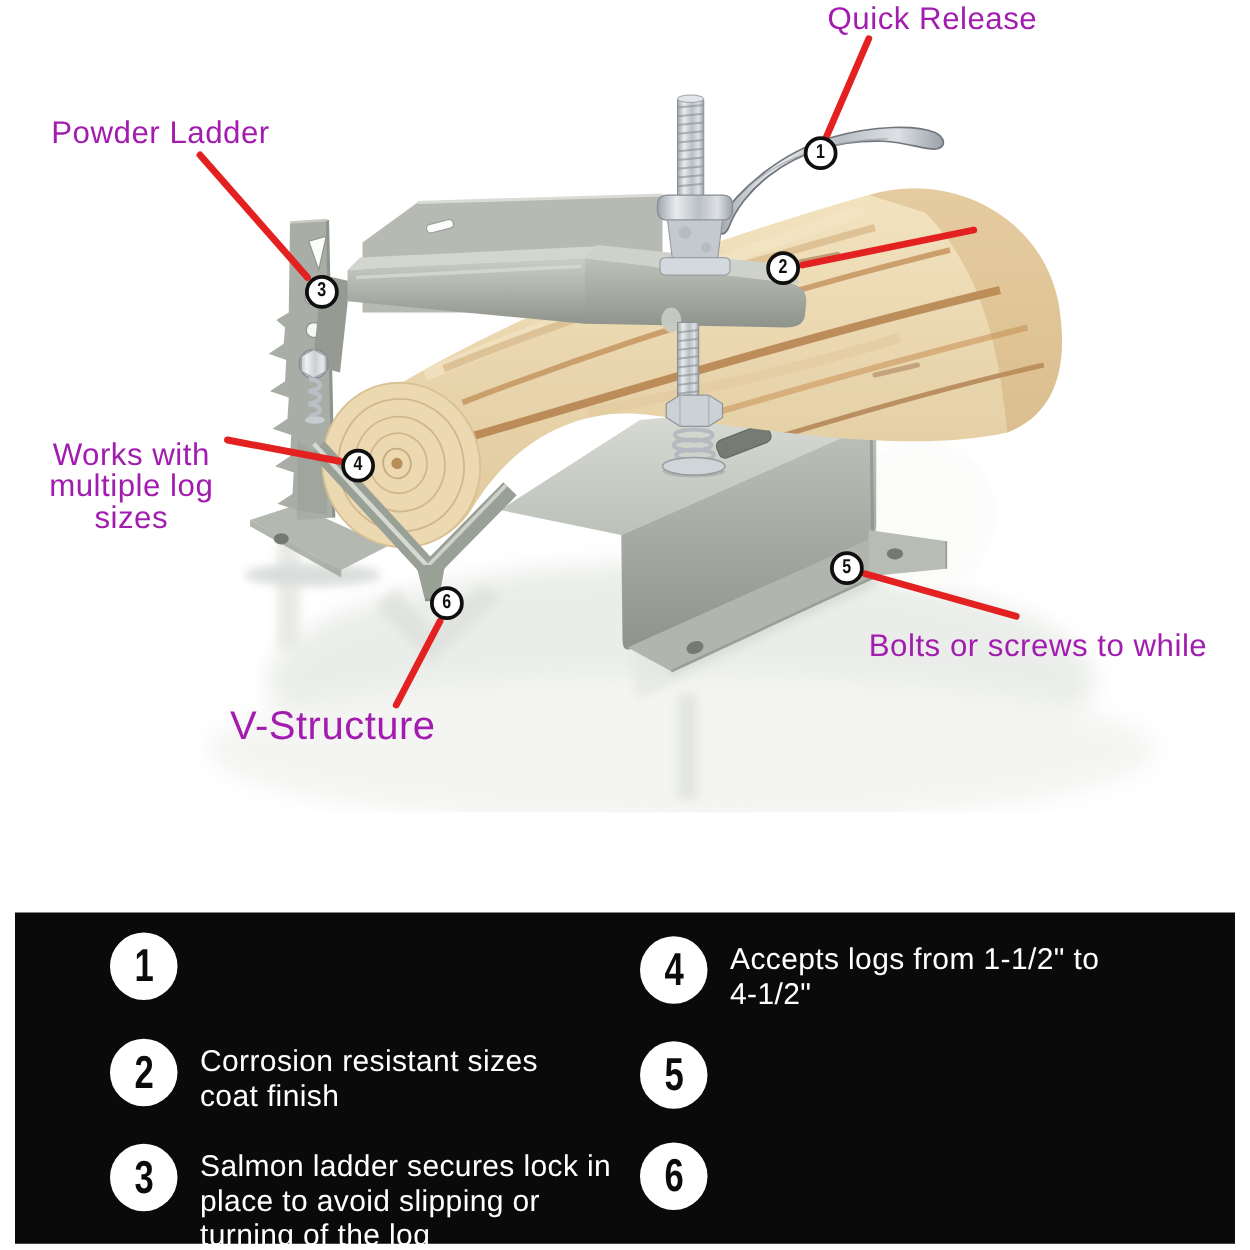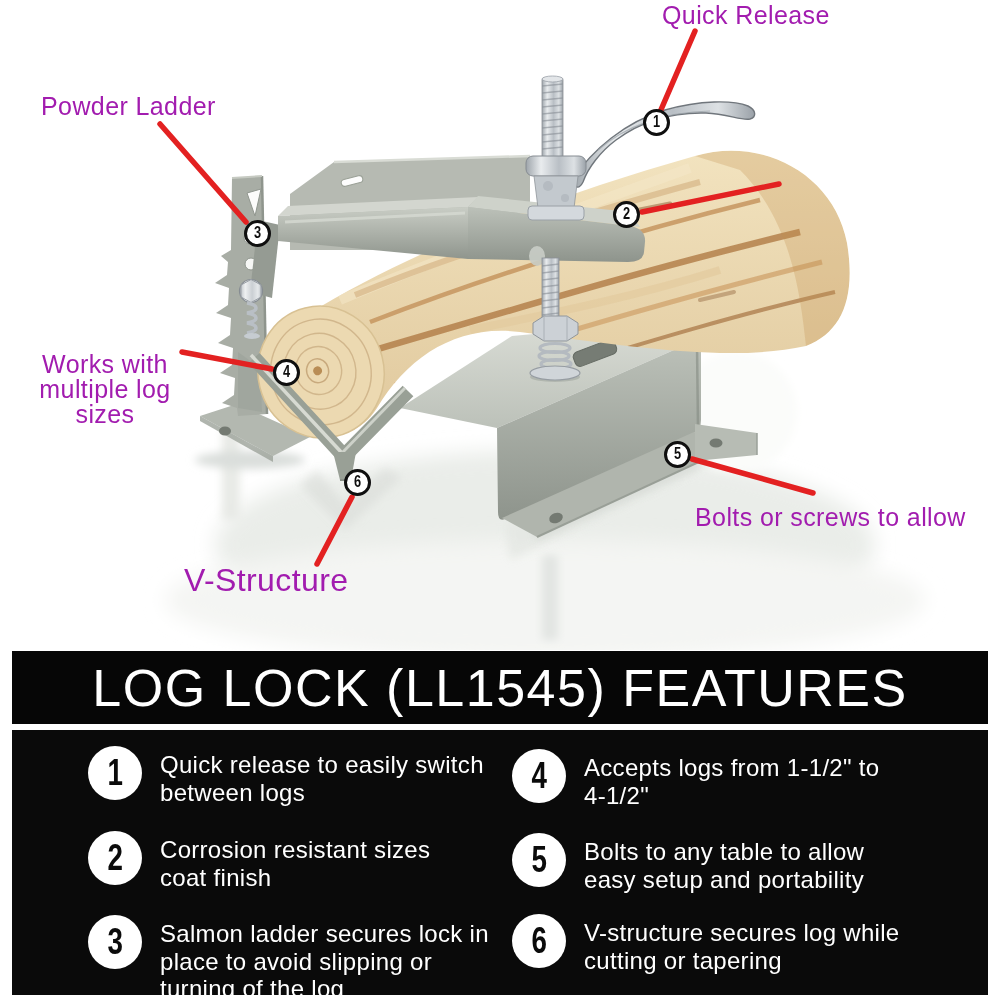--- a/index.html
+++ b/index.html
@@ -229,34 +229,29 @@
     </div>
   <div class="marker" style="left:343.5px;top:468.5px;">
       <span>6</span>
     </div>
 
   <div class="callout-label" style="left:662px;top:3px;">Quick Release</div>
   <div class="callout-label" style="left:41px;top:94px;">Powder Ladder</div>
   <div class="callout-label center" style="left:15px;top:316px;width:180px;margin-top:36px;">Works with
 multiple log
 sizes</div>
-  <div class="callout-label" style="left:695px;top:505px;">Bolts or screws to allow</div>
+  <div class="callout-label" style="left:695px;top:505px;">Bolts or screws to while</div>
   <div class="callout-label" style="left:184px;top:568px;font-size:32px;">V-Structure</div>
 
-  <div class="banner">
-    <div class="banner-title">LOG LOCK (LL1545) FEATURES</div>
-  </div>
 
   <div class="features-panel">
     <div class="feature" style="left:76px;top:16px;">
       <div class="feature-num">
           <span>1</span>
         </div>
-      <div class="feature-text">Quick release to easily switch
-between logs</div>
     </div>
     <div class="feature" style="left:76px;top:101px;">
       <div class="feature-num">
           <span>2</span>
         </div>
       <div class="feature-text">Corrosion resistant sizes
 coat finish</div>
     </div>
     <div class="feature" style="left:76px;top:185px;">
       <div class="feature-num">
@@ -270,25 +265,21 @@
       <div class="feature-num">
           <span>4</span>
         </div>
       <div class="feature-text">Accepts logs from 1-1/2" to
 4-1/2"</div>
     </div>
     <div class="feature" style="left:500px;top:103px;">
       <div class="feature-num">
           <span>5</span>
         </div>
-      <div class="feature-text">Bolts to any table to allow
-easy setup and portability</div>
     </div>
     <div class="feature" style="left:500px;top:184px;">
       <div class="feature-num">
           <span>6</span>
         </div>
-      <div class="feature-text">V-structure secures log while
-cutting or tapering</div>
     </div>
   </div>
 
 </div>
 
 </body></html>

